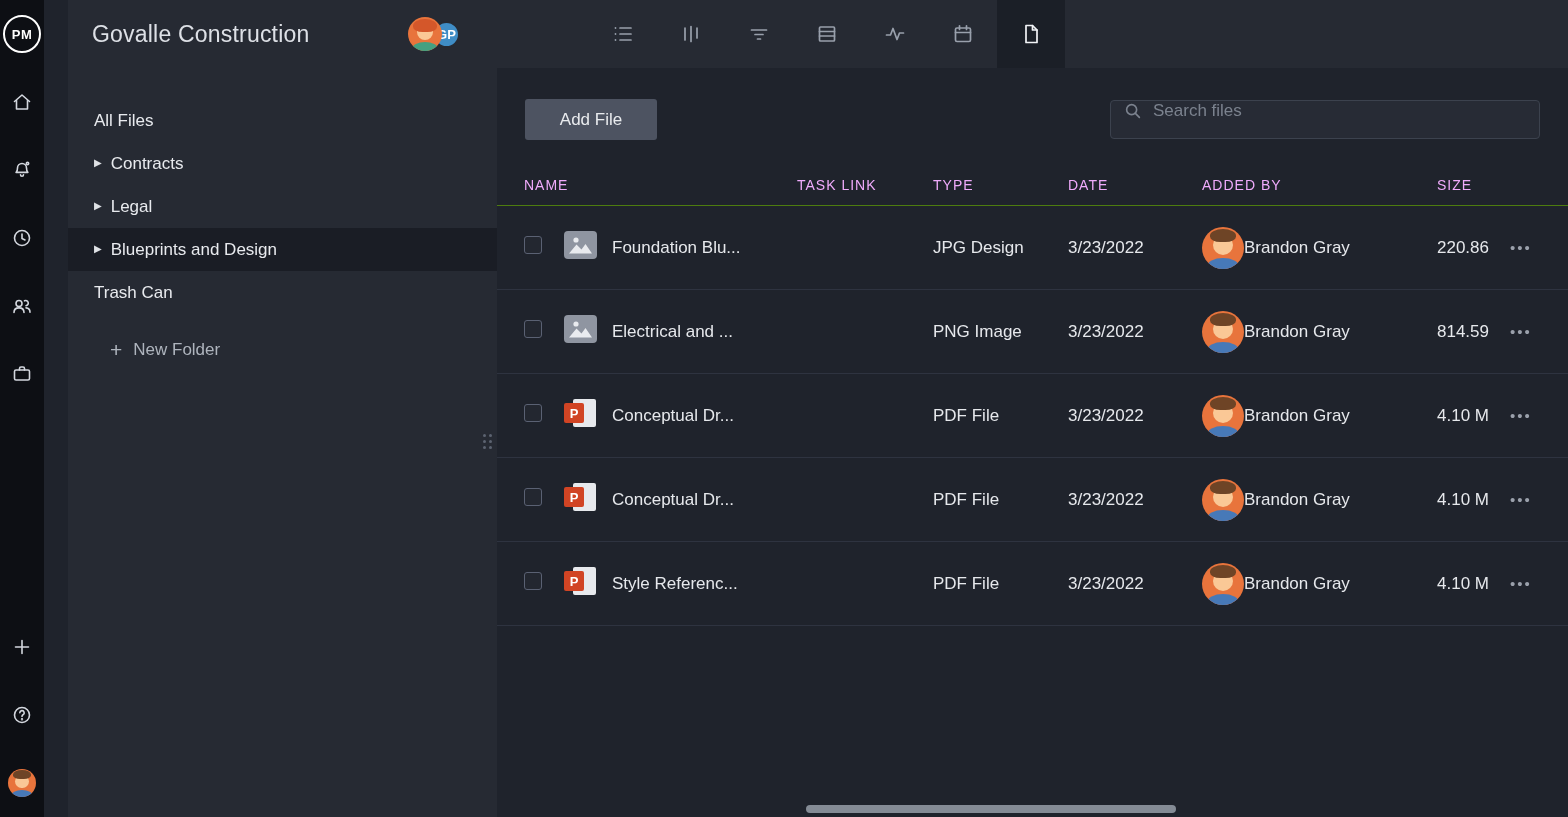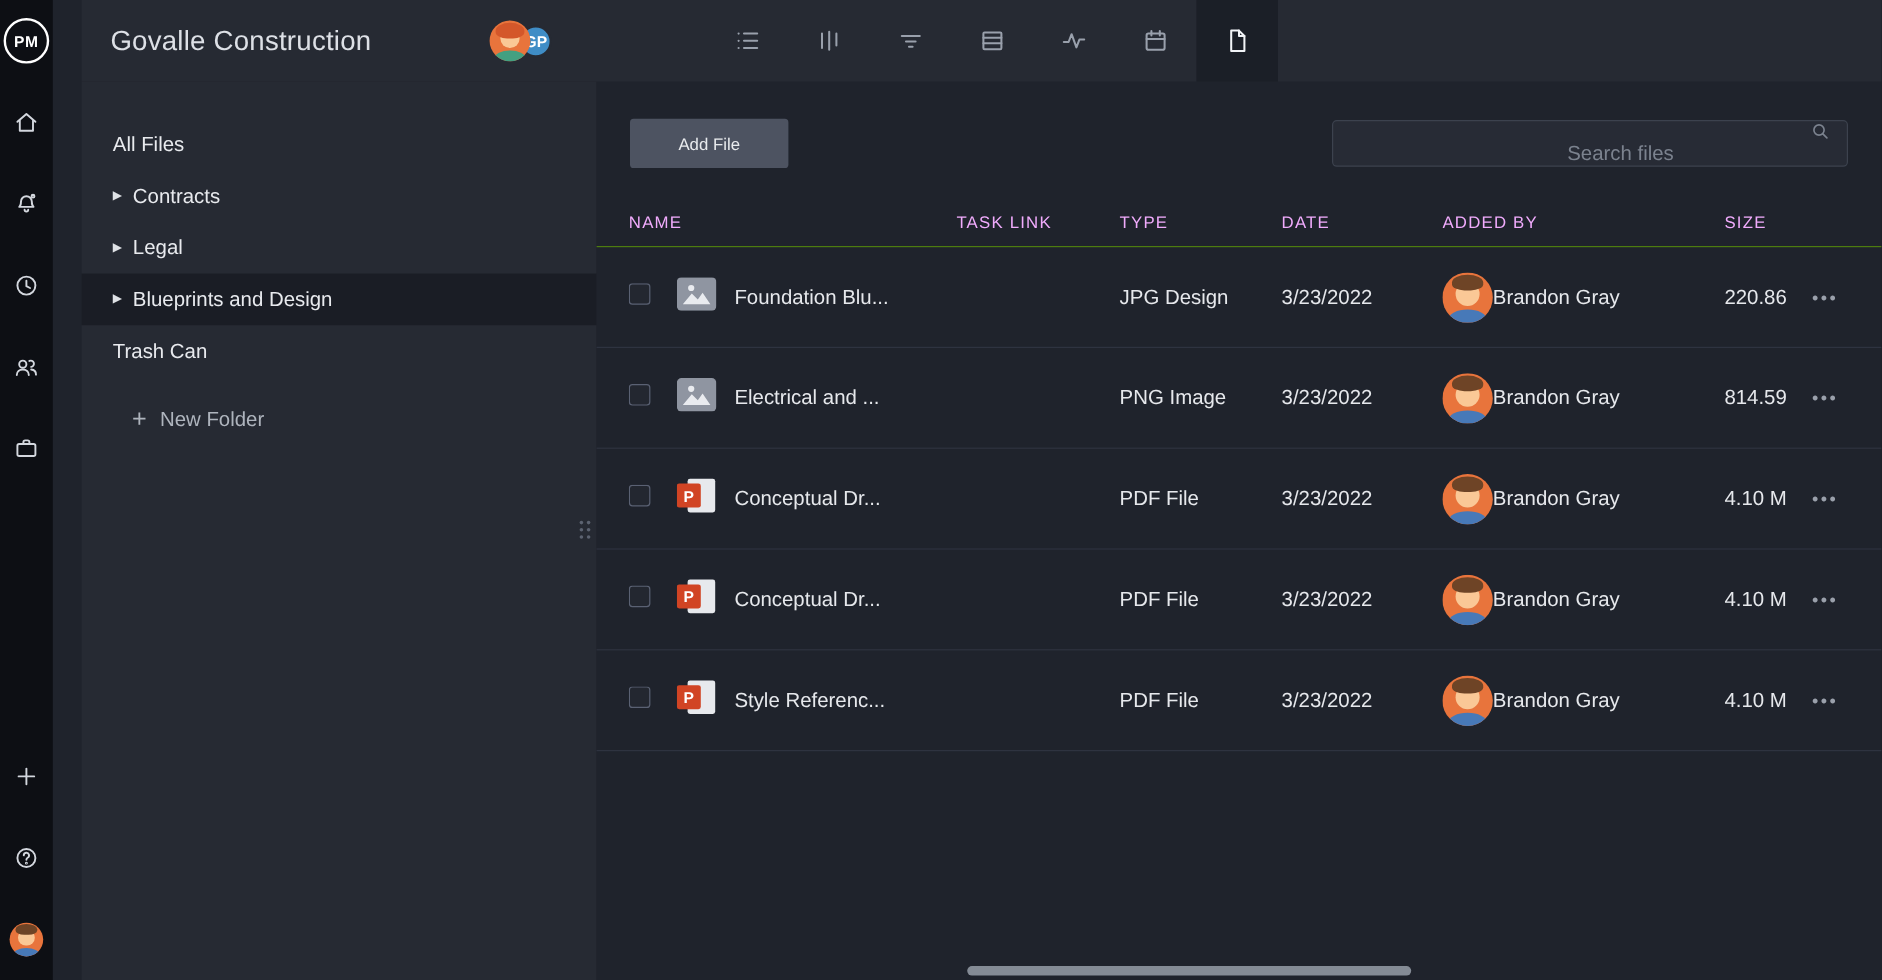--- a/index.html
+++ b/index.html
@@ -46,25 +46,25 @@
                 color:#aeb4bd; font-size:17px; cursor:pointer; }
   .new-folder .nf-plus { font-size:21px; margin-right:11px; color:#aeb4bd; line-height:1; }
   .resize-dots { position:absolute; left:483px; top:434px; display:grid;
                  grid-template-columns:3px 3px; gap:3px; z-index:6; cursor:col-resize; }
   .resize-dots i { width:3px; height:3px; border-radius:50%; background:#5c6371; }
 
   
   .content { position:absolute; left:497px; top:68px; right:0; bottom:0; background:#1f232c; }
   .toolbar { position:relative; height:97px; }
   .add-file { position:absolute; left:28px; top:31px; width:132px; height:41px; background:#4d5361;
-              border:none; border-radius:3px; color:#e9ebee; font-size:14px; cursor:pointer;
+              border:none; border-radius:3px; color:#e9ebee; font-size:17px; cursor:pointer;
               font-family:"Liberation Sans", sans-serif; }
   .search-box { position:absolute; right:28px; top:32px; width:430px; height:39px; background:#272b35;
-                border:1px solid #3c424e; border-radius:4px; display:flex; align-items:flex-end;
-                padding:0 12px;flex-direction:column; }
+                border:1px solid #3c424e; border-radius:4px; display:flex; align-items:flex-start;
+                padding:0 12px; }
   .search-box input { flex:1; background:transparent; border:none; outline:none; color:#dfe2e6;
                       font-size:17px; margin-left:10px; font-family:"Liberation Sans", sans-serif; }
   .search-box input::placeholder { color:#7b828e; }
 
   .thead, .trow { display:grid; grid-template-columns:40px 48px 185px 136px 135px 134px 235px 1fr 58px;
                   padding-left:27px; align-items:center; }
   .thead { height:41px; border-bottom:1px solid #4d7c0f; color:#f0abfc; font-size:14px;
            letter-spacing:1px; }
   .thead .h-name { grid-column:1 / 4; }
   .trow { height:84px; border-bottom:1px solid #2e3340; color:#e6e8ec; font-size:17px; cursor:default; }

